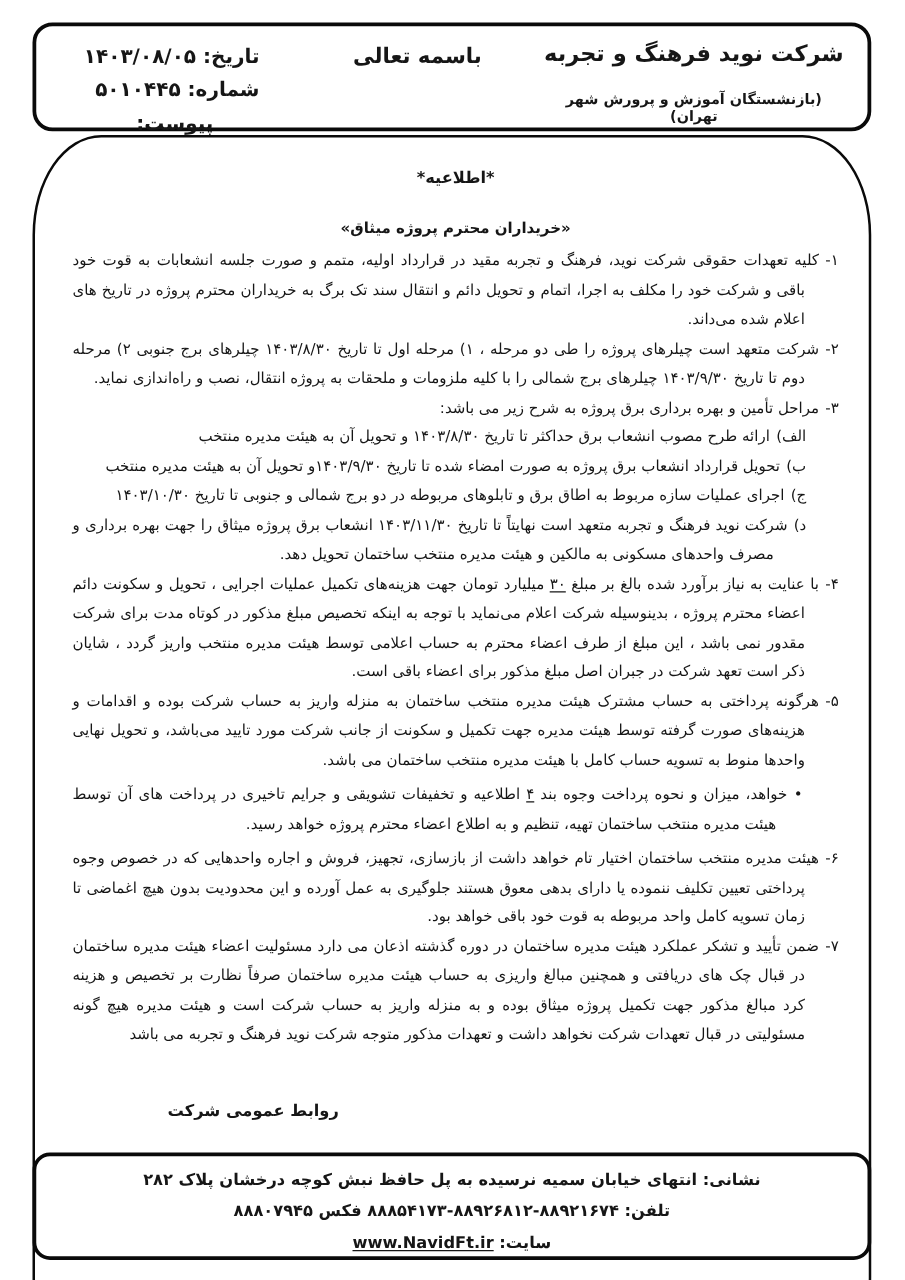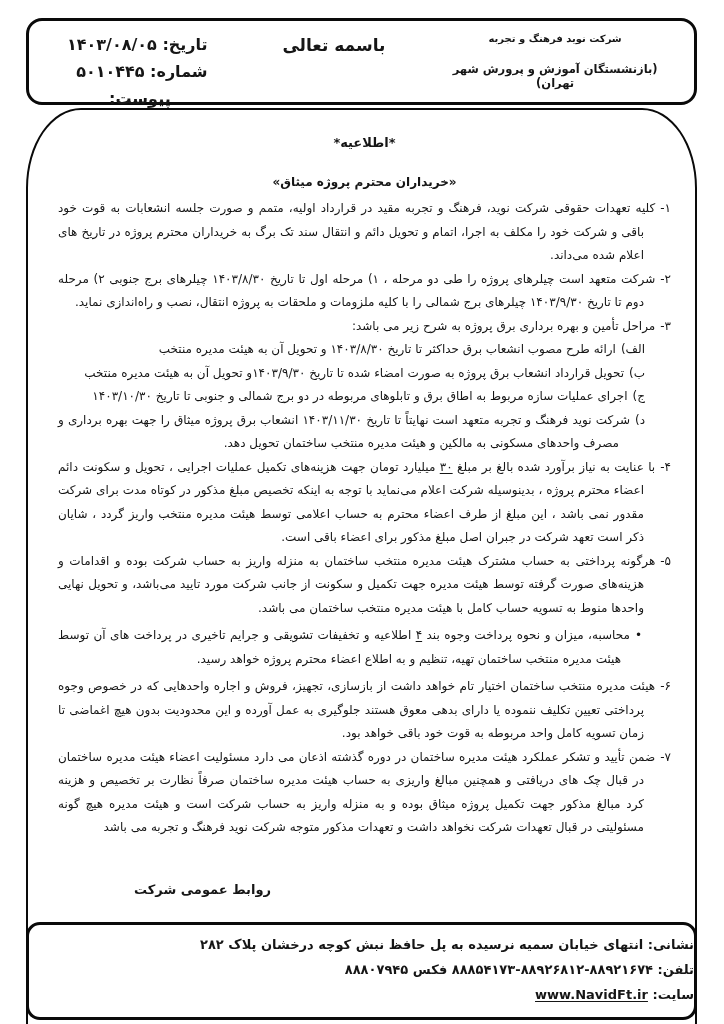--- a/index.html
+++ b/index.html
@@ -4,41 +4,41 @@
 <style>
   html,body{margin:0;padding:0;background:#e9e9e9;}
   .page{
     position:relative;width:724px;height:1024px;margin:0 auto;background:#ffffff;
     color:#161616;font-family:"DejaVu Sans",sans-serif;overflow:hidden;
   }
   .box{position:absolute;left:26px;width:671px;box-sizing:border-box;background:#fff;border:3px solid #0a0a0a;}
   
   .header-box{top:18px;height:87px;border-radius:16px;display:flex;direction:rtl;padding:9px 16px 0 10px;}
   .h-company{flex:1.25;text-align:center;padding-top:3px;}
-  .company-name{font-weight:bold;font-size:10px;}
+  .company-name{font-weight:bold;font-size:18px;}
   .company-sub{font-weight:bold;font-size:11.5px;margin-top:18px;}
   .h-besmele{flex:1;text-align:center;font-weight:bold;font-size:17px;padding-top:5px;}
   .h-meta{flex:1;text-align:center;font-size:16px;padding-top:1px;}
   .meta-lines{display:inline-block;text-align:right;font-weight:bold;}
   .meta-row{line-height:27px;white-space:nowrap;}
   .meta-row.attach{margin-left:42px;text-align:left;}
   
   .body-box{top:108px;height:994px;border-width:2px;border-radius:55px/80px;
     padding:15px 24px 0 30px;direction:rtl;font-size:12px;line-height:23.5px;text-align:justify;}
   .title{text-align:center;font-weight:bold;font-size:13px;line-height:24px;margin-top:6px;}
   .addressee{text-align:center;font-weight:bold;font-size:12px;line-height:24px;margin:15px 0 3px;}
   .para{margin:0;}
   .item{padding-right:27px;text-indent:-27px;margin:0;}
   .sub{padding-right:52px;text-indent:-26px;margin:0;}
   .blt{padding-right:50px;text-indent:-21px;margin:4px 0;}
   .marker{margin-left:5px;}
   .u{text-decoration:underline;text-underline-offset:2px;}
   .sig{font-weight:bold;font-size:13px;text-align:left;padding-left:76px;margin-top:38px;}
   
-  .footer-box{top:922px;height:98px;border-radius:14px;padding-top:7px;direction:rtl;}
+  .footer-box{top:922px;height:86px;border-radius:14px;text-align:center;padding-top:7px;direction:rtl;}
   .f-line{font-weight:bold;font-size:13px;line-height:25px;}
   .f-url{text-decoration:underline;text-underline-offset:2px;}
 </style>
 </head>
 <body>
 
 <div class="page">
 
   <div class="box header-box">
     <div class="h-company">
@@ -74,21 +74,21 @@
     <p class="item"><span class="marker">۳-</span><span>مراحل تأمین و بهره برداری برق پروژه به شرح زیر می باشد:</span></p>
     <p class="sub"><span class="marker">الف)</span><span>ارائه طرح مصوب انشعاب برق حداکثر تا تاریخ ۱۴۰۳/۸/۳۰ و تحویل آن به هیئت مدیره منتخب</span></p>
     <p class="sub"><span class="marker">ب)</span><span>تحویل قرارداد انشعاب برق پروژه به صورت امضاء شده تا تاریخ ۱۴۰۳/۹/۳۰و تحویل آن به هیئت مدیره منتخب</span></p>
     <p class="sub"><span class="marker">ج)</span><span>اجرای عملیات سازه مربوط به اطاق برق و تابلوهای مربوطه در دو برج شمالی و جنوبی تا تاریخ ۱۴۰۳/۱۰/۳۰</span></p>
     <p class="sub"><span class="marker">د)</span><span>شرکت نوید فرهنگ و تجربه متعهد است نهایتاً تا تاریخ ۱۴۰۳/۱۱/۳۰ انشعاب برق پروژه میثاق را جهت بهره برداری و مصرف واحدهای مسکونی به مالکین و هیئت مدیره منتخب ساختمان تحویل دهد.</span></p>
 
     <p class="item"><span class="marker">۴-</span><span>با عنایت به نیاز برآورد شده بالغ بر مبلغ </span><span class="u">۳۰</span><span> میلیارد تومان جهت هزینه‌های تکمیل عملیات اجرایی ، تحویل و سکونت دائم اعضاء محترم پروژه ، بدینوسیله شرکت اعلام می‌نماید با توجه به اینکه تخصیص مبلغ مذکور در کوتاه مدت برای شرکت مقدور نمی باشد ، این مبلغ از طرف اعضاء محترم به حساب اعلامی توسط هیئت مدیره منتخب واریز گردد ، شایان ذکر است تعهد شرکت در جبران اصل مبلغ مذکور برای اعضاء باقی است.</span></p>
 
     <p class="item"><span class="marker">۵-</span><span>هرگونه پرداختی به حساب مشترک هیئت مدیره منتخب ساختمان به منزله واریز به حساب شرکت بوده و اقدامات و هزینه‌های صورت گرفته توسط هیئت مدیره جهت تکمیل و سکونت از جانب شرکت مورد تایید می‌باشد، و تحویل نهایی واحدها منوط به تسویه حساب کامل با هیئت مدیره منتخب ساختمان می باشد.</span></p>
 
-    <p class="blt"><span class="marker">•</span><span>محاسبه، میزان و نحوه پرداخت وجوه بند </span><span class="u">۴</span><span> اطلاعیه و تخفیفات تشویقی و جرایم تاخیری در پرداخت های آن توسط هیئت مدیره منتخب ساختمان تهیه، تنظیم و به اطلاع اعضاء محترم پروژه خواهد رسید.</span></p>
+    <p class="blt"><span class="marker">•</span><span>خواهد، میزان و نحوه پرداخت وجوه بند </span><span class="u">۴</span><span> اطلاعیه و تخفیفات تشویقی و جرایم تاخیری در پرداخت های آن توسط هیئت مدیره منتخب ساختمان تهیه، تنظیم و به اطلاع اعضاء محترم پروژه خواهد رسید.</span></p>
 
     <p class="item"><span class="marker">۶-</span><span>هیئت مدیره منتخب ساختمان اختیار تام خواهد داشت از بازسازی، تجهیز، فروش و اجاره واحدهایی که در خصوص وجوه پرداختی تعیین تکلیف ننموده یا دارای بدهی معوق هستند جلوگیری به عمل آورده و این محدودیت بدون هیچ اغماضی تا زمان تسویه کامل واحد مربوطه به قوت خود باقی خواهد بود.</span></p>
 
     <p class="item"><span class="marker">۷-</span><span>ضمن تأیید و تشکر عملکرد هیئت مدیره ساختمان در دوره گذشته اذعان می دارد مسئولیت اعضاء هیئت مدیره ساختمان در قبال چک های دریافتی و همچنین مبالغ واریزی به حساب هیئت مدیره ساختمان صرفاً نظارت بر تخصیص و هزینه کرد مبالغ مذکور جهت تکمیل پروژه میثاق بوده و به منزله واریز به حساب شرکت است و هیئت مدیره هیچ گونه مسئولیتی در قبال تعهدات شرکت نخواهد داشت و تعهدات مذکور متوجه شرکت نوید فرهنگ و تجربه می باشد</span></p>
 
     <div class="sig">روابط عمومی شرکت</div>
   </div>
 
   <div class="box footer-box">
     <div class="f-line">

